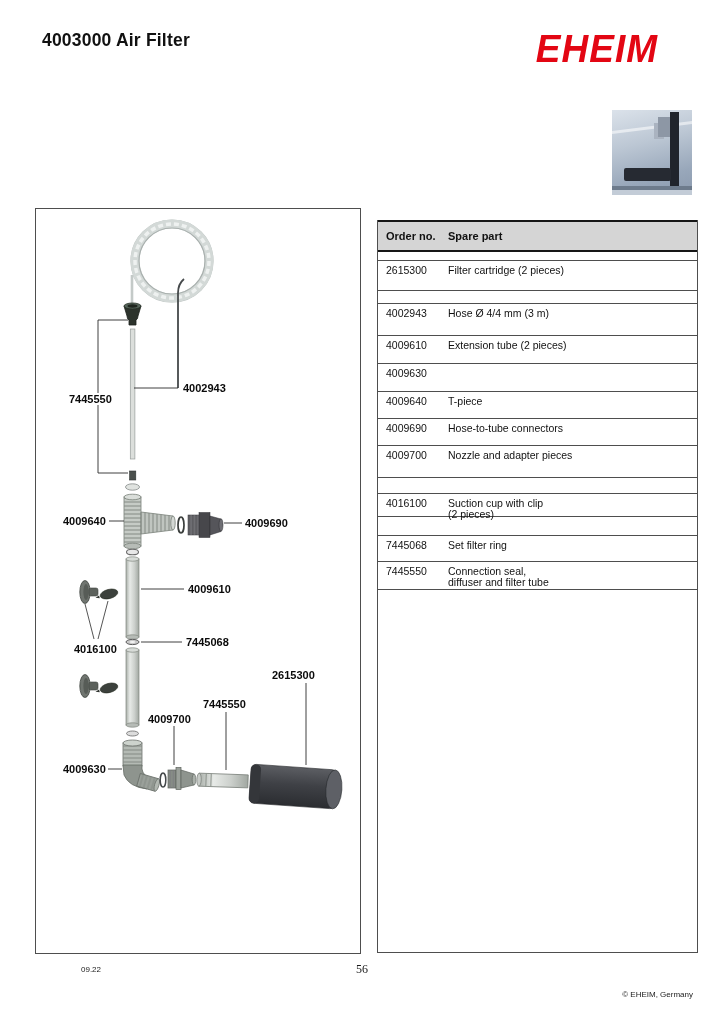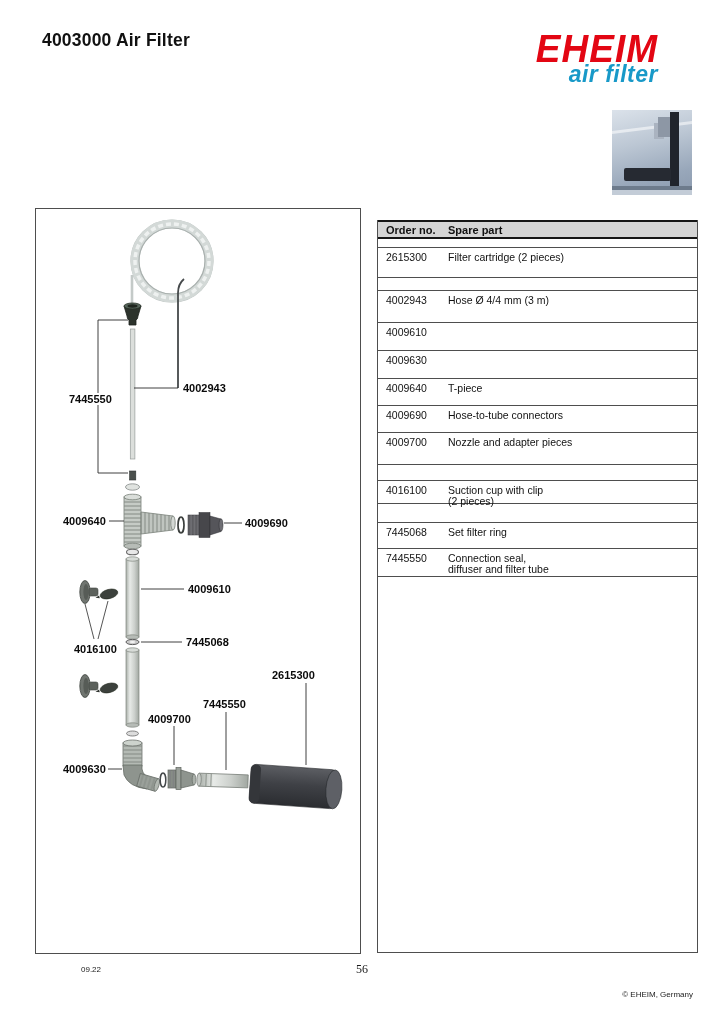--- a/index.html
+++ b/index.html
@@ -26,21 +26,21 @@
   .photo .glass-strip{position:absolute;left:0;top:80px;width:100%;height:5px;background:#c3ccd7;}
 
   
   .diagram-box{position:absolute;left:35px;top:208px;width:326px;height:746px;border:1px solid #4e4e4e;
                background:#fff;box-sizing:border-box;}
   .dl{font-family:"Liberation Sans",sans-serif;font-size:11px;font-weight:bold;fill:#0a0a0a;}
 
   
   .parts-table{position:absolute;left:377px;top:220px;width:321px;height:733px;box-sizing:border-box;
                border-left:1px solid #4e4e4e;border-right:1px solid #4e4e4e;border-bottom:1px solid #4e4e4e;}
-  .thead{display:flex;height:19px;box-sizing:border-box;background:#d5d5d5;
+  .thead{display:flex;height:32px;box-sizing:border-box;background:#d5d5d5;
          border-top:2px solid #161616;border-bottom:2px solid #161616;
          font-size:11px;font-weight:bold;align-items:center;}
   .rows{margin-top:8px;}
   .trow{display:flex;box-sizing:border-box;border-top:1px solid #4e4e4e;font-size:10.5px;line-height:10.5px;
         padding-top:4px;}
   .trow.last{border-bottom:1px solid #4e4e4e;}
   .c1{flex:0 0 70px;padding-left:8px;box-sizing:border-box;}
   .c2{flex:1;padding-right:0;}
   .h30{height:30px}.h13{height:13px}.h32{height:32px}.h28{height:28px}.h27{height:27px}
   .h16{height:16px}.h23{height:23px}.h19{height:19px}.h26{height:26px}.h29{height:29px}
@@ -53,21 +53,20 @@
 </style>
 </head>
 <body>
 
 <div class="page">
 
   <div class="doc-title">4003000 Air Filter</div>
 
   <div class="logo">
     <div class="logo-brand">EHEIM</div>
-    <div class="logo-sub">air filter</div>
   </div>
 
   <div class="photo">
     <div class="waterline"></div>
     <div class="top-part"></div>
     <div class="frame-bar"></div>
     <div class="cartridge-bar"></div>
     <div class="bottom-strip"></div>
     <div class="glass-strip"></div>
   </div>
@@ -248,20 +247,21 @@
         <div class="c1">2615300</div>
         <div class="c2">Filter cartridge (2 pieces)</div>
       </div>
       <div class="trow spacer h13"></div>
       <div class="trow h32">
         <div class="c1">4002943</div>
         <div class="c2">Hose Ø 4/4 mm (3 m)</div>
       </div>
       <div class="trow h28">
         <div class="c1">4009610</div>
+        <div class="c2">Extension tube (2 pieces)</div>
       </div>
       <div class="trow h28">
         <div class="c1">4009630</div>
       </div>
       <div class="trow h27">
         <div class="c1">4009640</div>
         <div class="c2">T-piece</div>
       </div>
       <div class="trow h27">
         <div class="c1">4009690</div>

